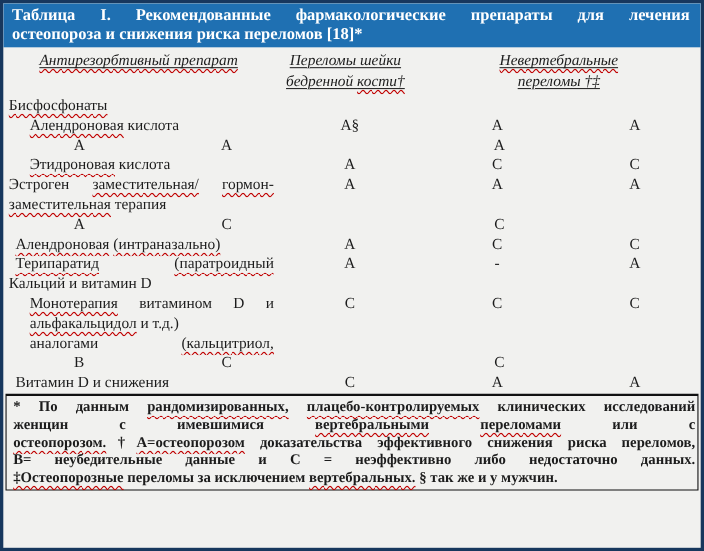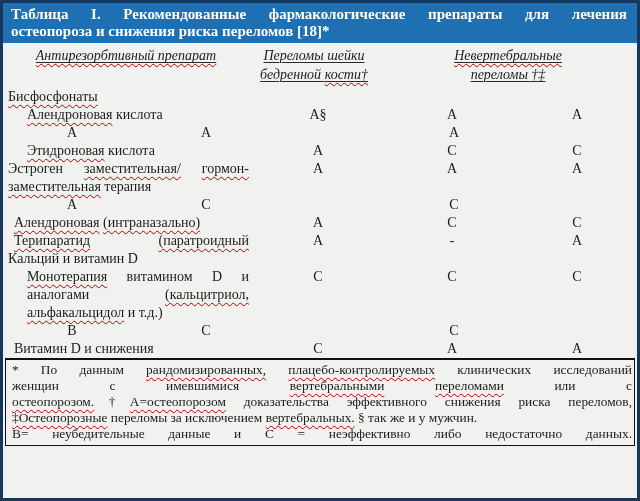--- a/index.html
+++ b/index.html
@@ -32,21 +32,21 @@
   .name.ind1{padding-left:11px;}
   .name.ind2{padding-left:24px;}
   .nline{min-height:18px;}
   .nline.stretch{text-align:justify;text-align-last:justify;}
   .val{text-align:center;box-sizing:border-box;}
   .v2{width:138px;}
   .v3{width:130px;}
   .v4{flex:1;}
   
   .footnotes{margin:0 2px 2px 2px;border:1px solid #111;border-top-width:2px;
-             padding:2px 2px 3px 6px;font-size:13.4px;line-height:16px;}
+             padding:2px 2px 3px 6px;font-size:13.4px;line-height:16px;font-weight:bold;}
   .fline{text-align:justify;text-align-last:justify;}
   .fline.last{text-align-last:left;}
 </style>
 </head>
 <body>
 
 <div class="frame">
 
   <div class="title">
     <div class="j">Таблица I. Рекомендованные фармакологические препараты для лечения</div>
@@ -125,22 +125,22 @@
         <div class="val v4">А</div>
       </div>
       <div class="row">
         <div class="name">
           <div class="nline"><span>Кальций и витамин D</span></div>
         </div>
       </div>
       <div class="row">
         <div class="name ind2">
           <div class="nline stretch"><span class="sq">Монотерапия</span><span> витамином D и</span></div>
+          <div class="nline"><span class="sq">альфакальцидол</span><span> и т.д.)</span></div>
           <div class="nline stretch"><span>аналогами</span><span> </span><span class="sq">(кальцитриол,</span></div>
-          <div class="nline"><span class="sq">альфакальцидол</span><span> и т.д.)</span></div>
         </div>
         <div class="val v2">С</div>
         <div class="val v3">С</div>
         <div class="val v4">С</div>
       </div>
       <div class="row">
         <div class="val v2">В</div>
         <div class="val v3">С</div>
         <div class="val v4">С</div>
       </div>
@@ -151,17 +151,17 @@
         <div class="val v2">С</div>
         <div class="val v3">А</div>
         <div class="val v4">А</div>
       </div>
     </div>
 
   <div class="footnotes" id="footnotes">
       <div class="fline"><span>* По данным </span><span class="sq">рандомизированных,</span><span> </span><span class="sq">плацебо-контролируемых</span><span> клинических исследований</span></div>
       <div class="fline"><span>женщин с имевшимися </span><span class="sq">вертебральными</span><span> </span><span class="sq">переломами</span><span> или с</span></div>
       <div class="fline"><span class="sq">остеопорозом.</span><span>†</span><span class="sq">А=остеопорозом</span><span> доказательства эффективного снижения риска переломов,</span></div>
+      <div class="fline"><span>В= неубедительные данные и С = неэффективно либо недостаточно данных.</span></div>
       <div class="fline last"><span class="sq">‡Остеопорозные</span><span> переломы за исключением </span><span class="sq">вертебральных.</span><span> § так же и у мужчин.</span></div>
-      <div class="fline"><span>В= неубедительные данные и С = неэффективно либо недостаточно данных.</span></div>
     </div>
 
 </div>
 
 </body></html>

